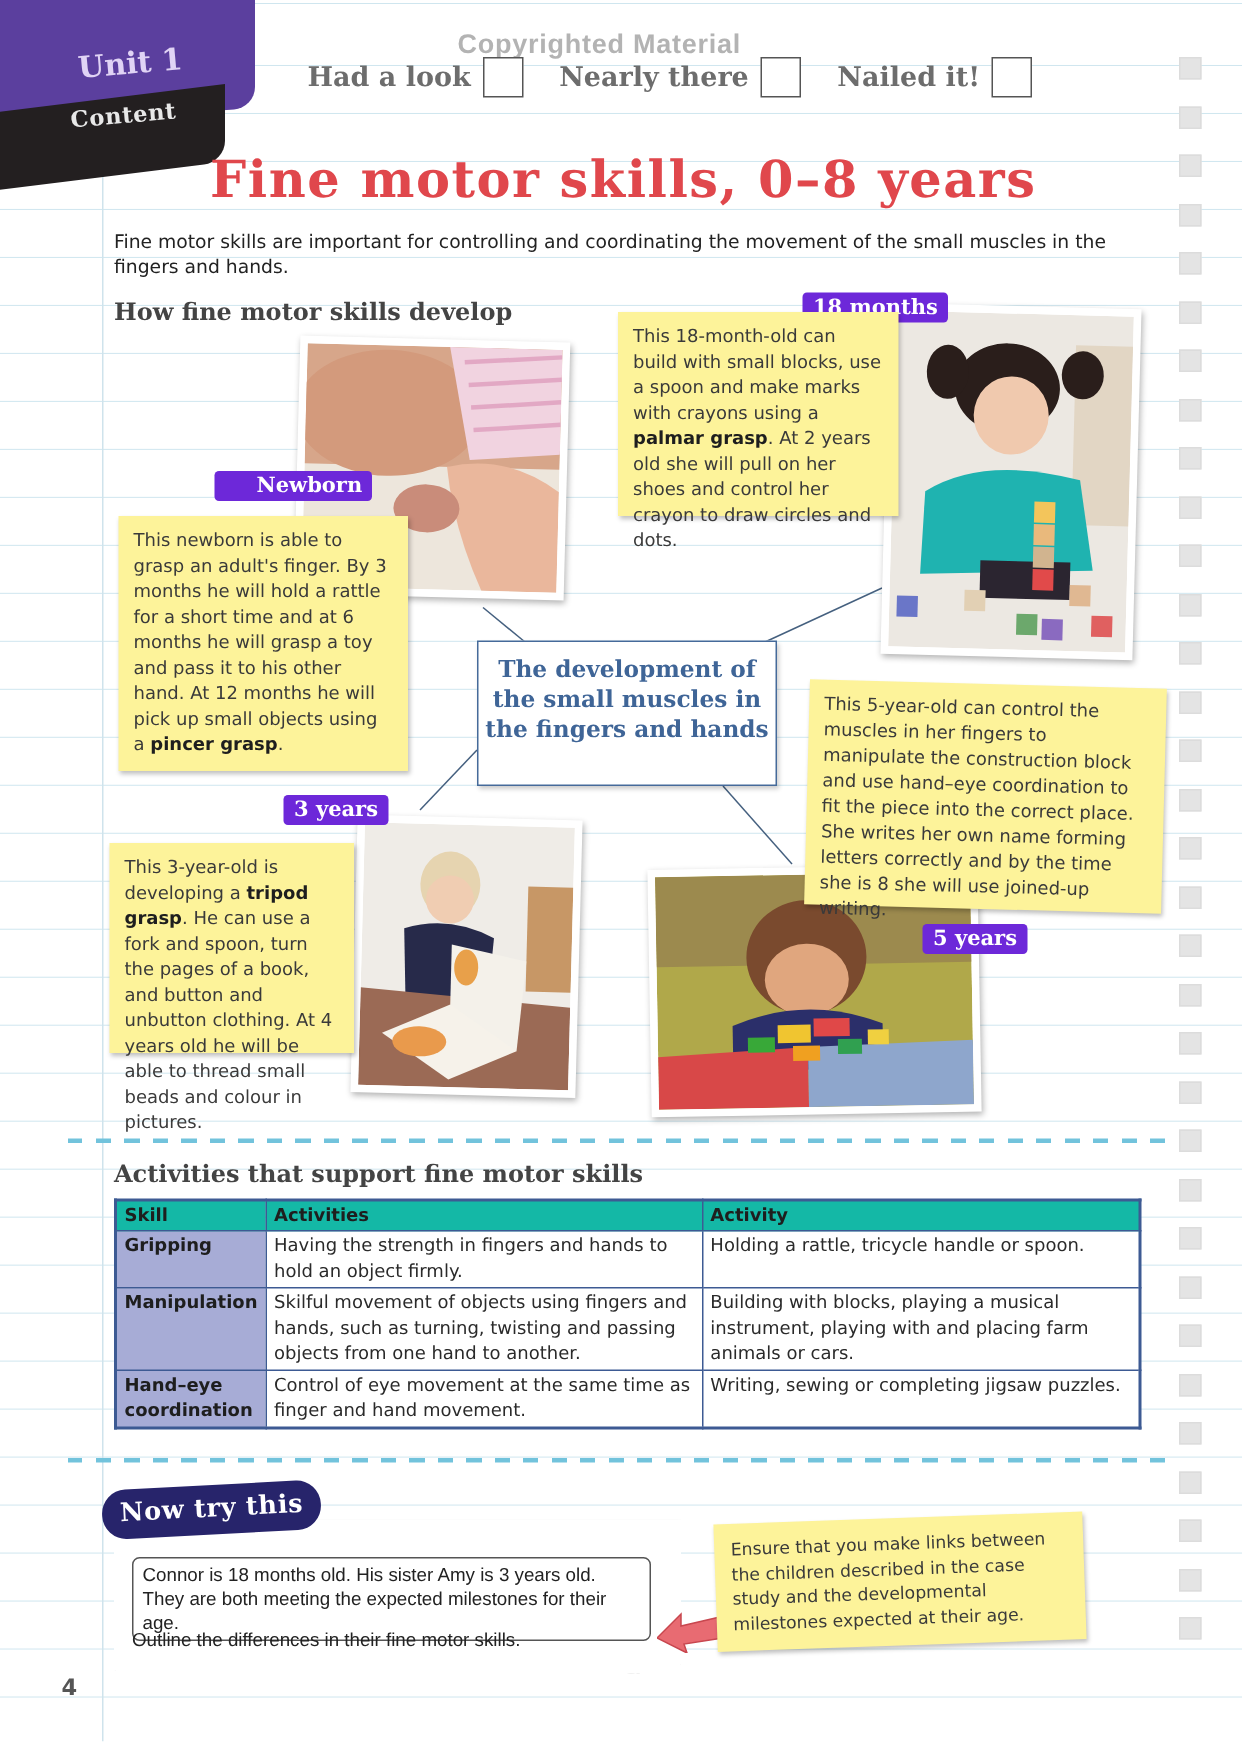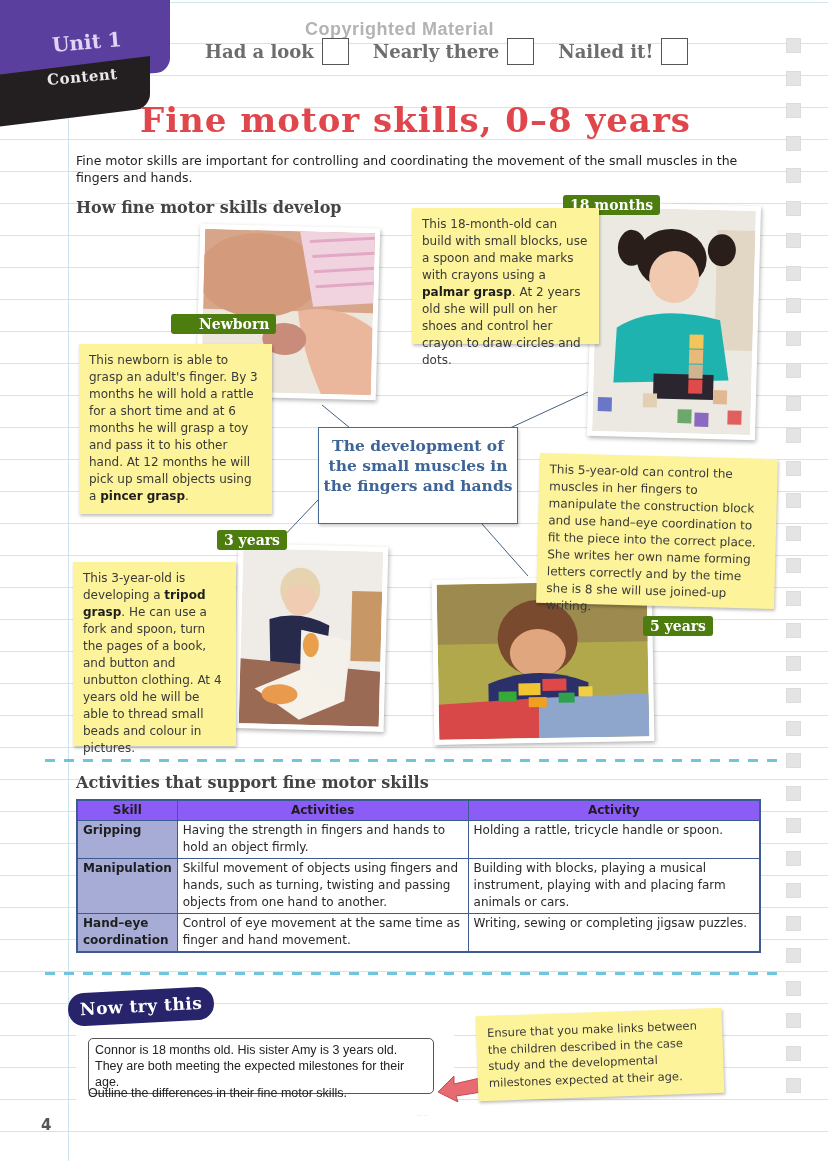--- a/index.html
+++ b/index.html
@@ -25,31 +25,31 @@
   .progress { position: absolute; left: 205px; top: 38px; display: flex; align-items: center; font-family: "DejaVu Serif", serif; font-weight: bold; font-size: 18px; color: #6d6d6d; }
   .progress .item { display: flex; align-items: center; margin-right: 24px; }
   .progress .box { width: 27px; height: 27px; border: 1.5px solid #555; margin-left: 8px; background: #fff; }
 
   .main-title { position: absolute; left: 0; width: 828px; top: 100px; text-align: center; font-family: "DejaVu Serif", serif; font-weight: bold; font-size: 34px; color: #e0474c; letter-spacing: 1px; padding-left: 3px; }
   .intro { position: absolute; left: 76px; top: 152px; width: 690px; font-family: "DejaVu Sans", sans-serif; font-size: 12.5px; line-height: 17px; color: #222; }
   .section-title { position: absolute; font-family: "DejaVu Serif", serif; font-weight: bold; font-size: 16px; color: #444; }
 
   .photo { position: absolute; background: #fff; padding: 5px; box-shadow: 1px 2px 4px rgba(0,0,0,0.3); }
   .photo .img { width: 100%; height: 100%; }
-  .label-tag { position: absolute; background: #4d7c0f; color: #fff; font-family: "DejaVu Serif", serif; font-weight: bold; font-size: 14px; padding: 2px 7px; border-radius: 3px; margin-left: 28px; }
+  .label-tag { position: absolute; background: #6d28d9; color: #fff; font-family: "DejaVu Serif", serif; font-weight: bold; font-size: 14px; padding: 2px 7px; border-radius: 3px; }
   .note { position: absolute; background: #fdf39a; box-shadow: 1px 2px 3px rgba(0,0,0,0.25); font-family: "DejaVu Sans", sans-serif; font-size: 12px; line-height: 17px; color: #3a3a3a; padding: 8px 10px; }
   .note b { color: #1e1e1e; }
 
   .center-box { position: absolute; left: 318px; top: 427px; width: 200px; height: 97px; background: #fff; border: 1px solid #456a9a; box-shadow: 1px 2px 3px rgba(0,0,0,0.2); text-align: center; font-family: "DejaVu Serif", serif; font-weight: bold; font-size: 15.5px; line-height: 20px; color: #3f6597; padding-top: 8px; }
   svg.connectors { position: absolute; left: 0; top: 0; width: 828px; height: 1161px; pointer-events: none; }
 
   .dashed { position: absolute; left: 45px; width: 735px; height: 3px; background: repeating-linear-gradient(to right, #72c3dc 0, #72c3dc 10px, transparent 10px, transparent 19px); }
 
   table.skills { position: absolute; left: 76px; top: 799px; width: 685px; border-collapse: collapse; font-family: "DejaVu Sans", sans-serif; font-size: 12px; line-height: 17px; border: 2px solid #3d5a93; }
-  table.skills th { background: #8b5cf6; text-align: center; font-weight: bold; padding: 1px 5px; border: 1px solid #3d5a93; color: #1e1e1e; height: 20px; }
+  table.skills th { background: #14b8a6; text-align: left; font-weight: bold; padding: 1px 5px; border: 1px solid #3d5a93; color: #1e1e1e; height: 20px; }
   table.skills td { padding: 1px 5px 2px; border: 1px solid #3d5a93; vertical-align: top; background: #fff; color: #2a2a2a; }
   table.skills td.skill { background: #a7acd6; font-weight: bold; color: #1e1e1e; }
 
   .try-panel { position: absolute; left: 76px; top: 1013px; width: 378px; height: 103px; background: #fff; box-shadow: 0 2px 5px rgba(0,0,0,0.3); clip-path: polygon(0 0, 100% 0, 100% 94%, 92% 100%, 80% 95%, 65% 99%, 45% 95%, 25% 99%, 10% 95%, 0 98%); }
   .try-badge { position: absolute; left: 68px; top: 990px; background: #27246b; color: #fff; font-family: "DejaVu Serif", serif; font-weight: bold; font-size: 17px; padding: 6px 12px 7px; border-radius: 16px; transform: rotate(-3deg); letter-spacing: 0.5px; }
   .try-case { position: absolute; left: 88px; top: 1038px; width: 346px; border: 1px solid #555; border-radius: 5px; padding: 3px 6px; font-family: "Liberation Sans", sans-serif; font-size: 12.5px; line-height: 16px; color: #222; }
   .try-question { position: absolute; left: 88px; top: 1086px; font-family: "Liberation Sans", sans-serif; font-size: 12.5px; color: #222; }
   .hint-note { position: absolute; left: 477px; top: 1012px; width: 246px; height: 85px; background: #fdf39a; box-shadow: 1px 2px 3px rgba(0,0,0,0.25); font-family: "DejaVu Sans", sans-serif; font-size: 11.5px; line-height: 16.5px; color: #3a3a3a; padding: 9px 11px; transform: rotate(-2deg); }
   .arrow { position: absolute; left: 438px; top: 1072px; width: 44px; height: 30px; }
   .page-num { position: absolute; left: 41px; top: 1116px; font-family: "DejaVu Sans", sans-serif; font-weight: bold; font-size: 15px; color: #555; }
@@ -181,21 +181,21 @@
     <ellipse cx="58" cy="50" rx="16" ry="16" fill="#f0cdb2"></ellipse>
     <path d="M28 70 Q58 60 88 75 L85 115 L30 115 Z" fill="#272a4a"></path>
     <path d="M0 110 L140 120 L140 175 L0 175 Z" fill="#9b6a55"></path>
     <path d="M60 80 L110 90 L105 150 L60 140 Z" fill="#f4f1ea"></path>
     <path d="M15 140 L60 120 L105 150 L60 170 Z" fill="#f6f2ea"></path>
     <ellipse cx="70" cy="95" rx="8" ry="12" fill="#e8a04a"></ellipse>
     <ellipse cx="40" cy="145" rx="18" ry="10" fill="#e99a4c"></ellipse>
   </svg>
 </div>
 <div class="label-tag" style="left:189px; top:530px;">3 years</div>
-<div class="note" style="left:73px; top:562px; width:163px; height:184px;">
+<div class="note" style="left:73px; top:562px; width:163px; height:140px;">
   <span>This 3-year-old is developing a </span><b>tripod grasp</b><span>. He can use a fork and spoon, turn the pages of a book, and button and unbutton clothing. At 4 years old he will be able to thread small beads and colour in pictures.</span>
 </div>
 
 <div class="photo" style="left:433px; top:578px; width:220px; height:165px; transform:rotate(-1deg);">
   <svg class="img" viewBox="0 0 210 155" preserveAspectRatio="none">
     <rect width="210" height="155" fill="#b0a84a"></rect>
     <rect x="0" y="0" width="210" height="60" fill="#9c8a4e"></rect>
     <ellipse cx="100" cy="55" rx="40" ry="38" fill="#7a4a2e"></ellipse>
     <ellipse cx="100" cy="70" rx="28" ry="24" fill="#e0a67e"></ellipse>
     <path d="M50 100 Q100 80 150 100 L150 130 L50 130 Z" fill="#2b2f6a"></path>

